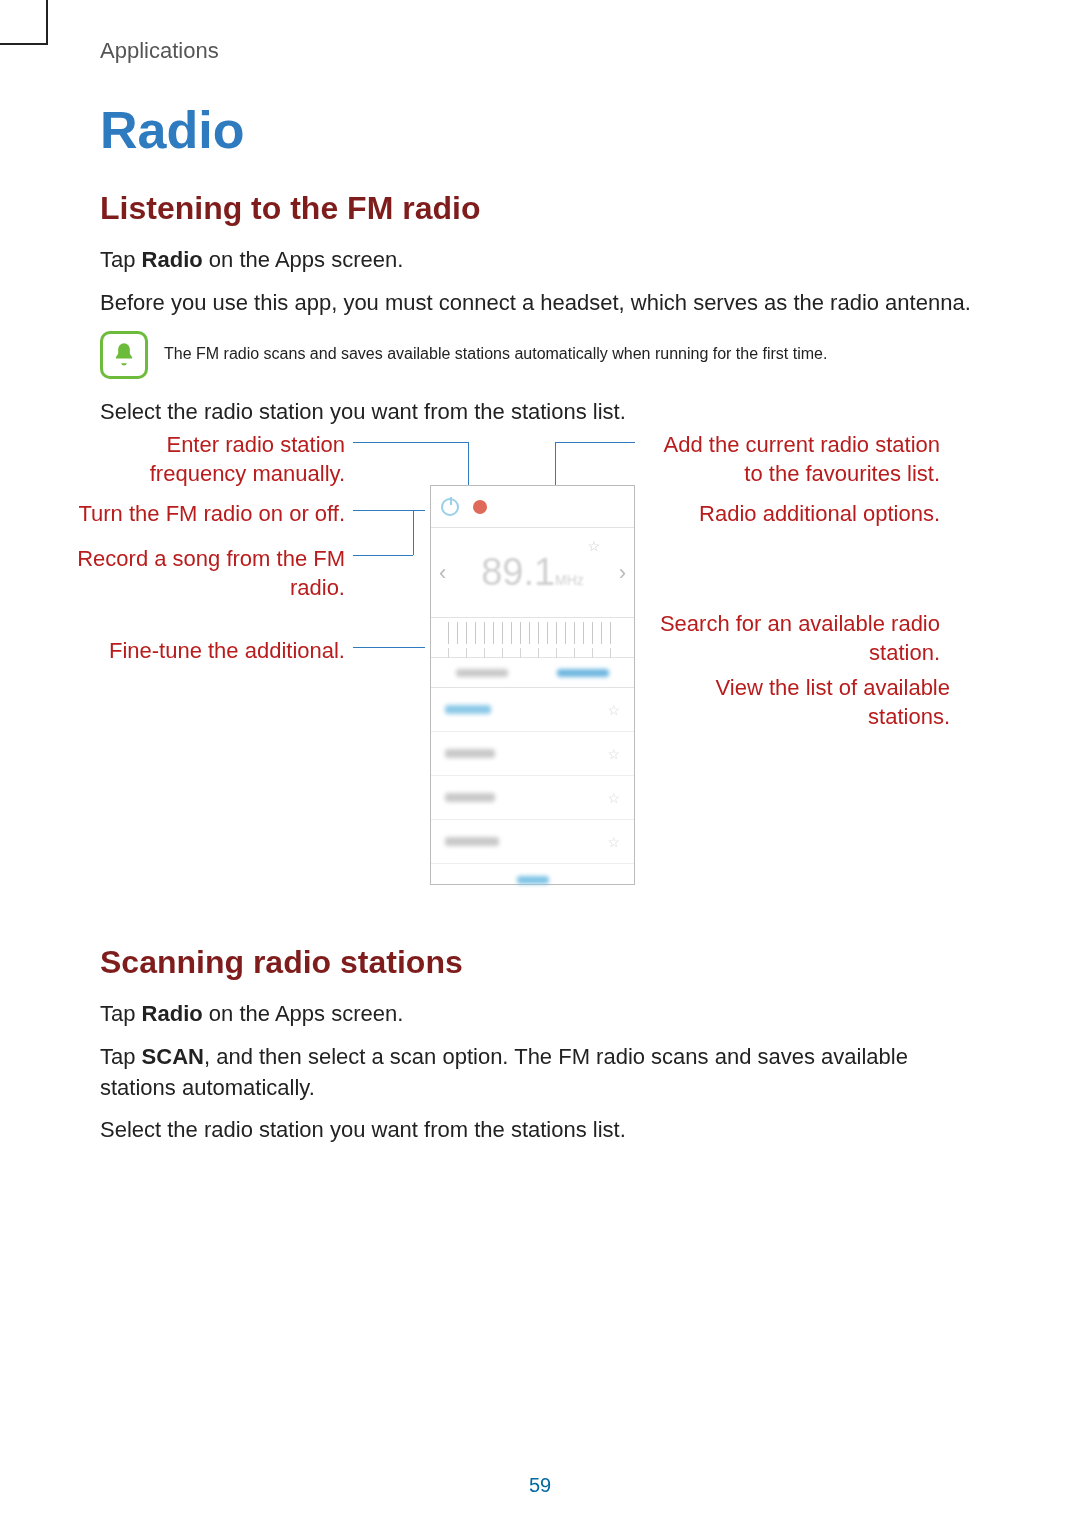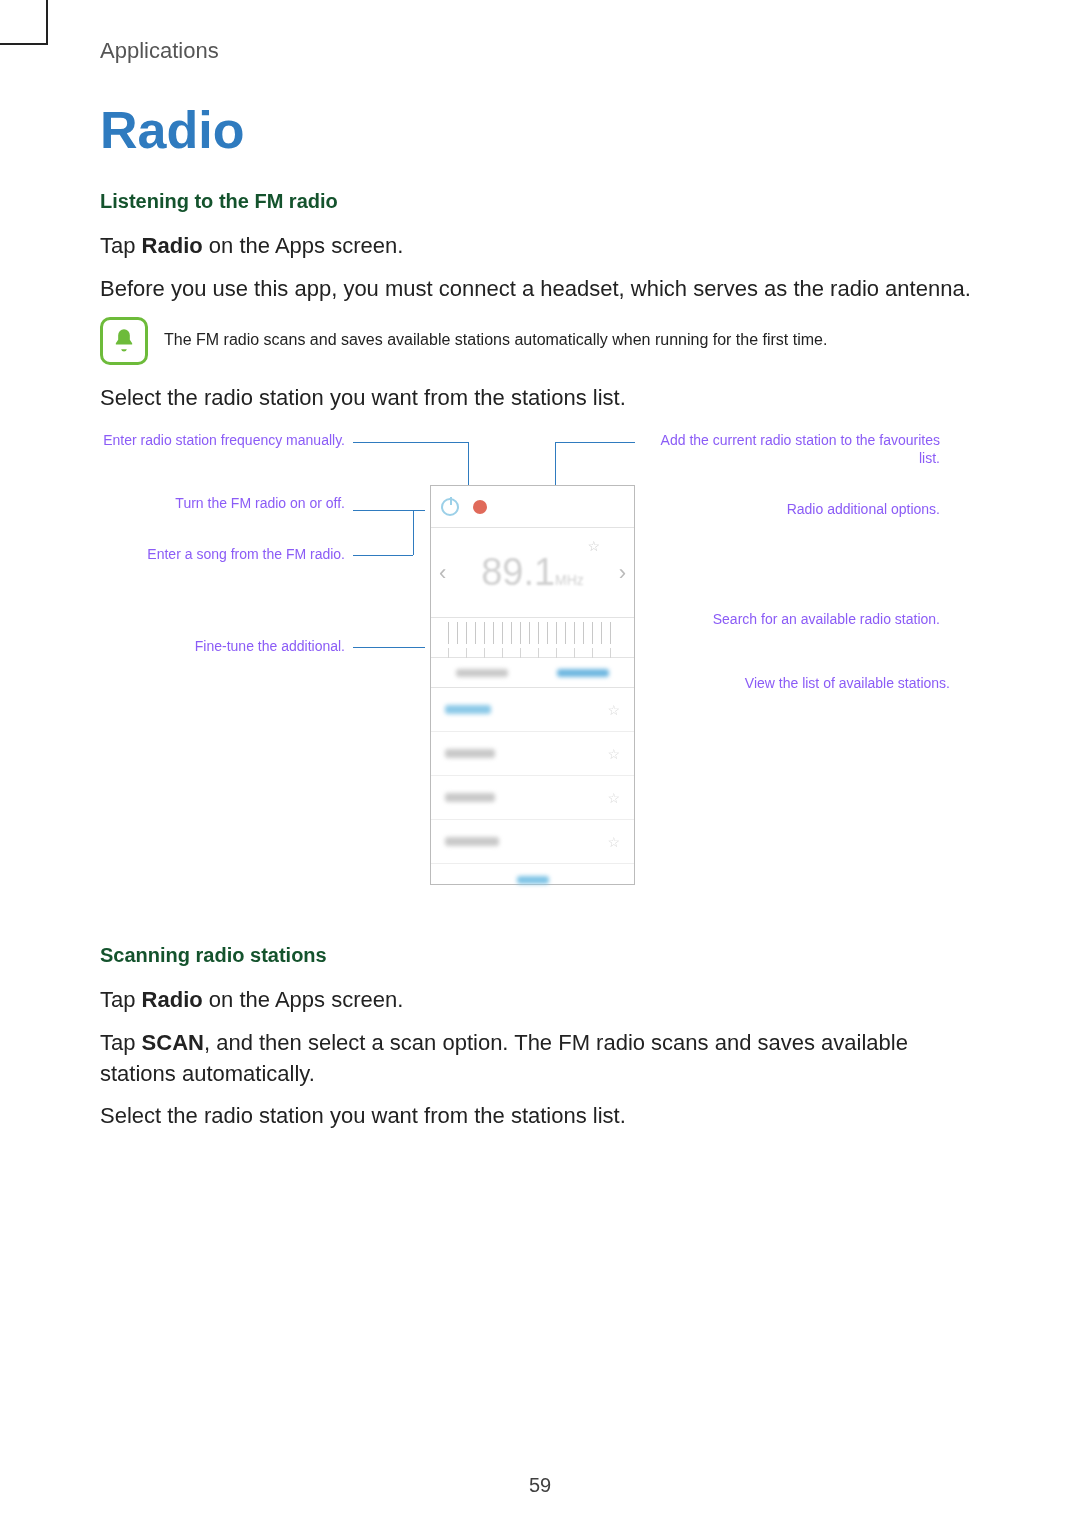--- a/index.html
+++ b/index.html
@@ -1,31 +1,31 @@
 <!DOCTYPE html>
 <html><head>
 <meta charset="utf-8">
 <style>
   * { box-sizing: border-box; margin: 0; padding: 0; }
   html, body { width: 1080px; height: 1527px; background: #ffffff; font-family: Arial, Helvetica, sans-serif; }
   .page-crop { position: absolute; left: 0; top: 0; width: 48px; height: 45px; border-right: 2px solid #222; border-bottom: 2px solid #222; }
   .page { position: relative; width: 1080px; height: 1527px; padding: 0 100px; color: #222; }
   .breadcrumb { position: absolute; top: 38px; left: 100px; font-size: 22px; color: #555; }
   .h1 { position: absolute; top: 100px; left: 100px; font-size: 52px; font-weight: 700; color: #2f7bbf; }
-  .h2 { font-size: 20px; font-weight: 700; color: #14532d; margin-bottom: 18px; }
+  .h2 { font-size: 32px; font-weight: 700; color: #7f1d1d; margin-bottom: 18px; }
   .sec1 { position: absolute; top: 190px; left: 100px; width: 880px; }
   .sec2 { position: absolute; top: 908px; left: 100px; width: 880px; margin-top: 36px; }
   .p { font-size: 22px; line-height: 1.4; color: #222; margin-bottom: 12px; }
   .p b { font-weight: 700; }
   .note-row { display: flex; align-items: center; gap: 16px; margin: 10px 0 18px 0; }
   .note-icon { flex: 0 0 48px; height: 48px; border: 3px solid #6dbb3a; border-radius: 10px; display: flex; align-items: center; justify-content: center; }
   .note-icon svg { width: 28px; height: 28px; }
   .note-text { font-size: 16px; line-height: 1.4; }
   .figure-wrap { position: absolute; top: 415px; left: 70px; width: 940px; height: 490px; }
-  .callout { position: absolute; font-size: 14px; color: #8b5cf6; line-height: 1.3; }
+  .callout { position: absolute; font-size: 22px; color: #b91c1c; line-height: 1.3; }
   .callout.left { text-align: right; }
   .callout.right { text-align: right; }
   .line { position: absolute; background: #2f7bbf; }
   .hline { height: 1px; }
   .vline { width: 1px; }
   .device { position: absolute; left: 360px; top: 70px; width: 205px; height: 400px; border: 1px solid #bbb; background: #fff; }
   .dev-top { height: 42px; border-bottom: 1px solid #e2e2e2; display: flex; align-items: center; gap: 14px; padding-left: 10px; }
   .pwr { width: 18px; height: 18px; border: 2px solid #9cd0e8; border-radius: 50%; position: relative; }
   .pwr::after { content: ""; position: absolute; left: 7px; top: -3px; width: 2px; height: 8px; background: #9cd0e8; }
   .rec { width: 14px; height: 14px; border-radius: 50%; background: #e06a5a; }
@@ -43,21 +43,21 @@
   .tabs { height: 30px; display: flex; border-bottom: 1px solid #e2e2e2; }
   .tab { flex: 1; display: flex; align-items: center; justify-content: center; }
   .tab-blob { height: 8px; border-radius: 3px; filter: blur(2px); }
   .tab-blob.a { width: 52px; background: #c9c9c9; }
   .tab-blob.b { width: 52px; background: #6fb7e0; }
   .list-row { height: 44px; border-bottom: 1px solid #eee; display: flex; align-items: center; justify-content: space-between; padding: 0 14px; }
   .row-blob { height: 9px; border-radius: 3px; filter: blur(2px); }
   .row-star { color: #d7d7d7; font-size: 14px; }
   .scan-row { height: 32px; display: flex; align-items: center; justify-content: center; }
   .scan-blob { width: 32px; height: 8px; background: #7fc4e6; border-radius: 3px; filter: blur(2px); }
-  .page-num { position: absolute; bottom: 30px; left: 0; width: 1080px; text-align: center; font-size: 20px; color: #404040; }
+  .page-num { position: absolute; bottom: 30px; left: 0; width: 1080px; text-align: center; font-size: 20px; color: #0369a1; }
 </style>
 </head>
 <body>
 
 <div class="page">
   <div class="page-crop"></div>
 
   <div class="breadcrumb">Applications</div>
   <div class="h1">Radio</div>
 
@@ -74,22 +74,22 @@
           </svg>
       </div>
       <div class="note-text">The FM radio scans and saves available stations automatically when running for the first time.</div>
     </div>
     <p class="p">Select the radio station you want from the stations list.</p>
   </div>
 
   <div class="figure-wrap">
 
     <div class="callout left" style="left:0; top:16px; width:275px;">Enter radio station frequency manually.</div>
-    <div class="callout left" style="left:0; top:79px; width:275px;">Turn the FM radio on or off.</div>
-    <div class="callout left" style="left:0; top:130px; width:275px;">Enter a song from the FM radio.</div>
+    <div class="callout left" style="left:0; top:85px; width:275px;">Turn the FM radio on or off.</div>
+    <div class="callout left" style="left:0; top:130px; width:275px;">Record a song from the FM radio.</div>
     <div class="callout left" style="left:0; top:222px; width:275px;">Fine-tune the additional.</div>
 
     <div class="callout right" style="left:570px; top:16px; width:300px;">Add the current radio station to the favourites list.</div>
     <div class="callout right" style="left:570px; top:85px; width:300px;">Radio additional options.</div>
     <div class="callout right" style="left:570px; top:195px; width:300px;">Search for an available radio station.</div>
     <div class="callout right" style="left:570px; top:259px; width:310px;">View the list of available stations.</div>
 
     <div class="line hline" style="left:283px; top:27px; width:115px;"></div>
     <div class="line vline" style="left:398px; top:27px; height:43px;"></div>
 

